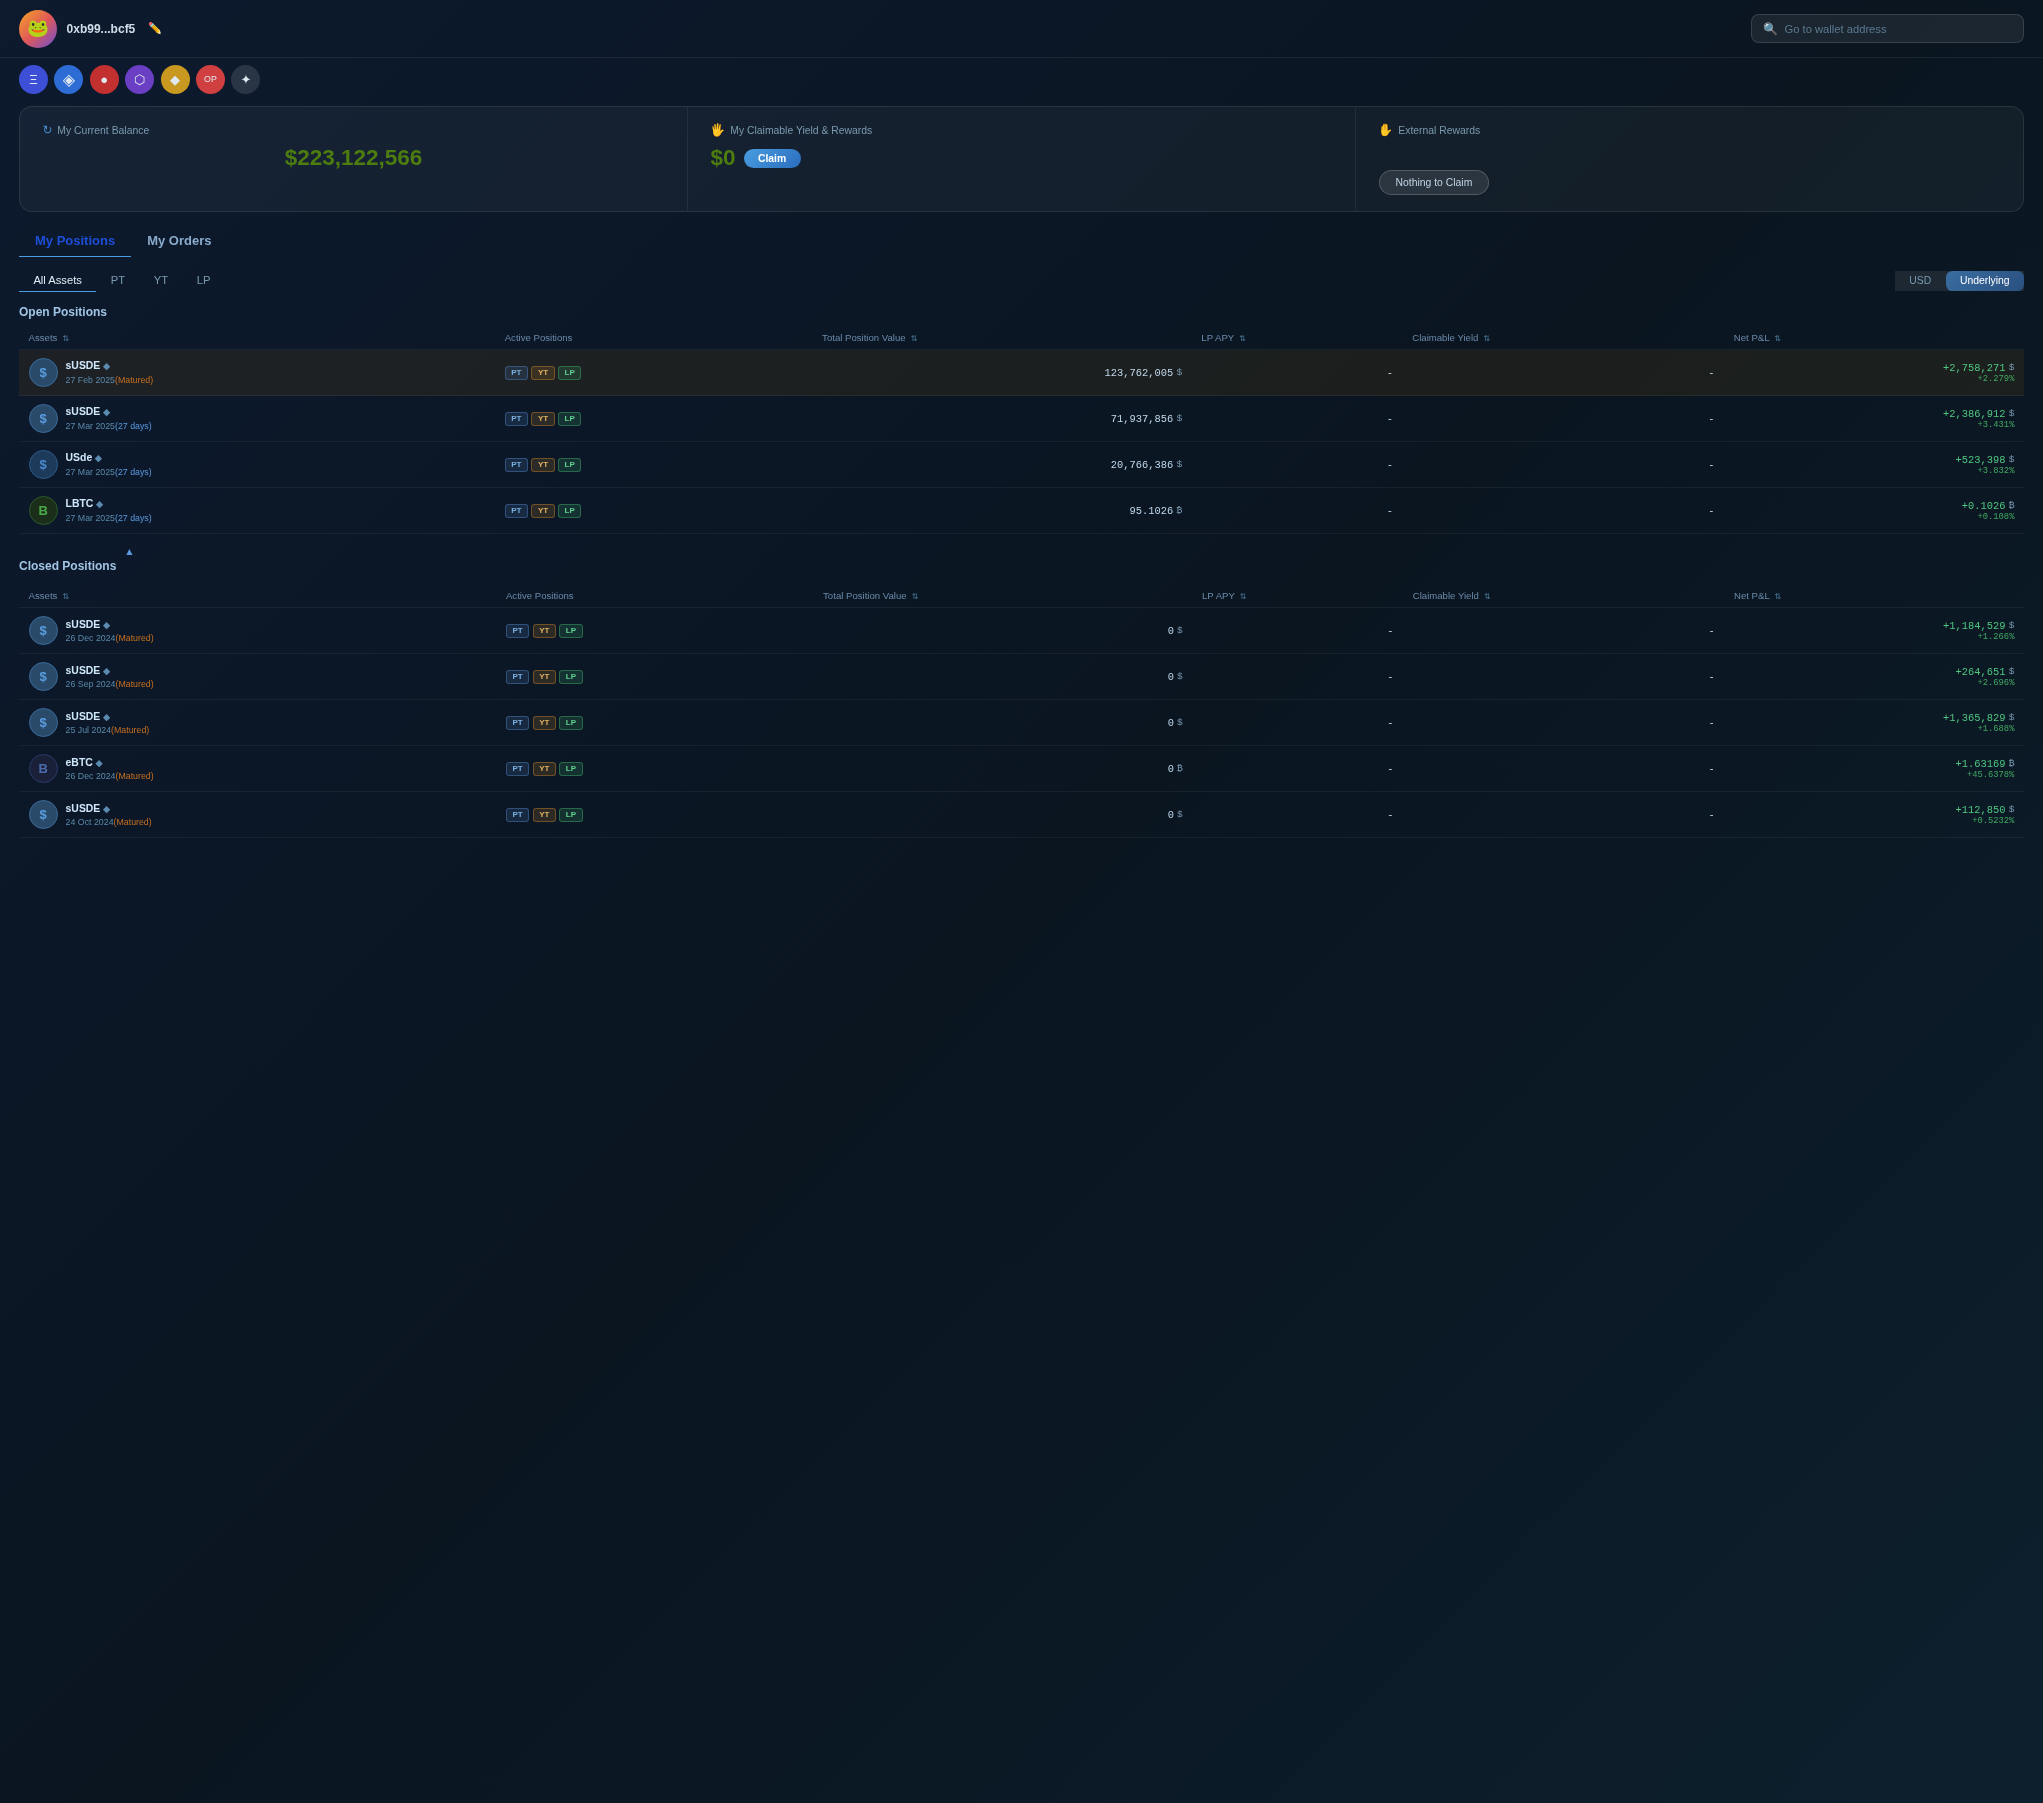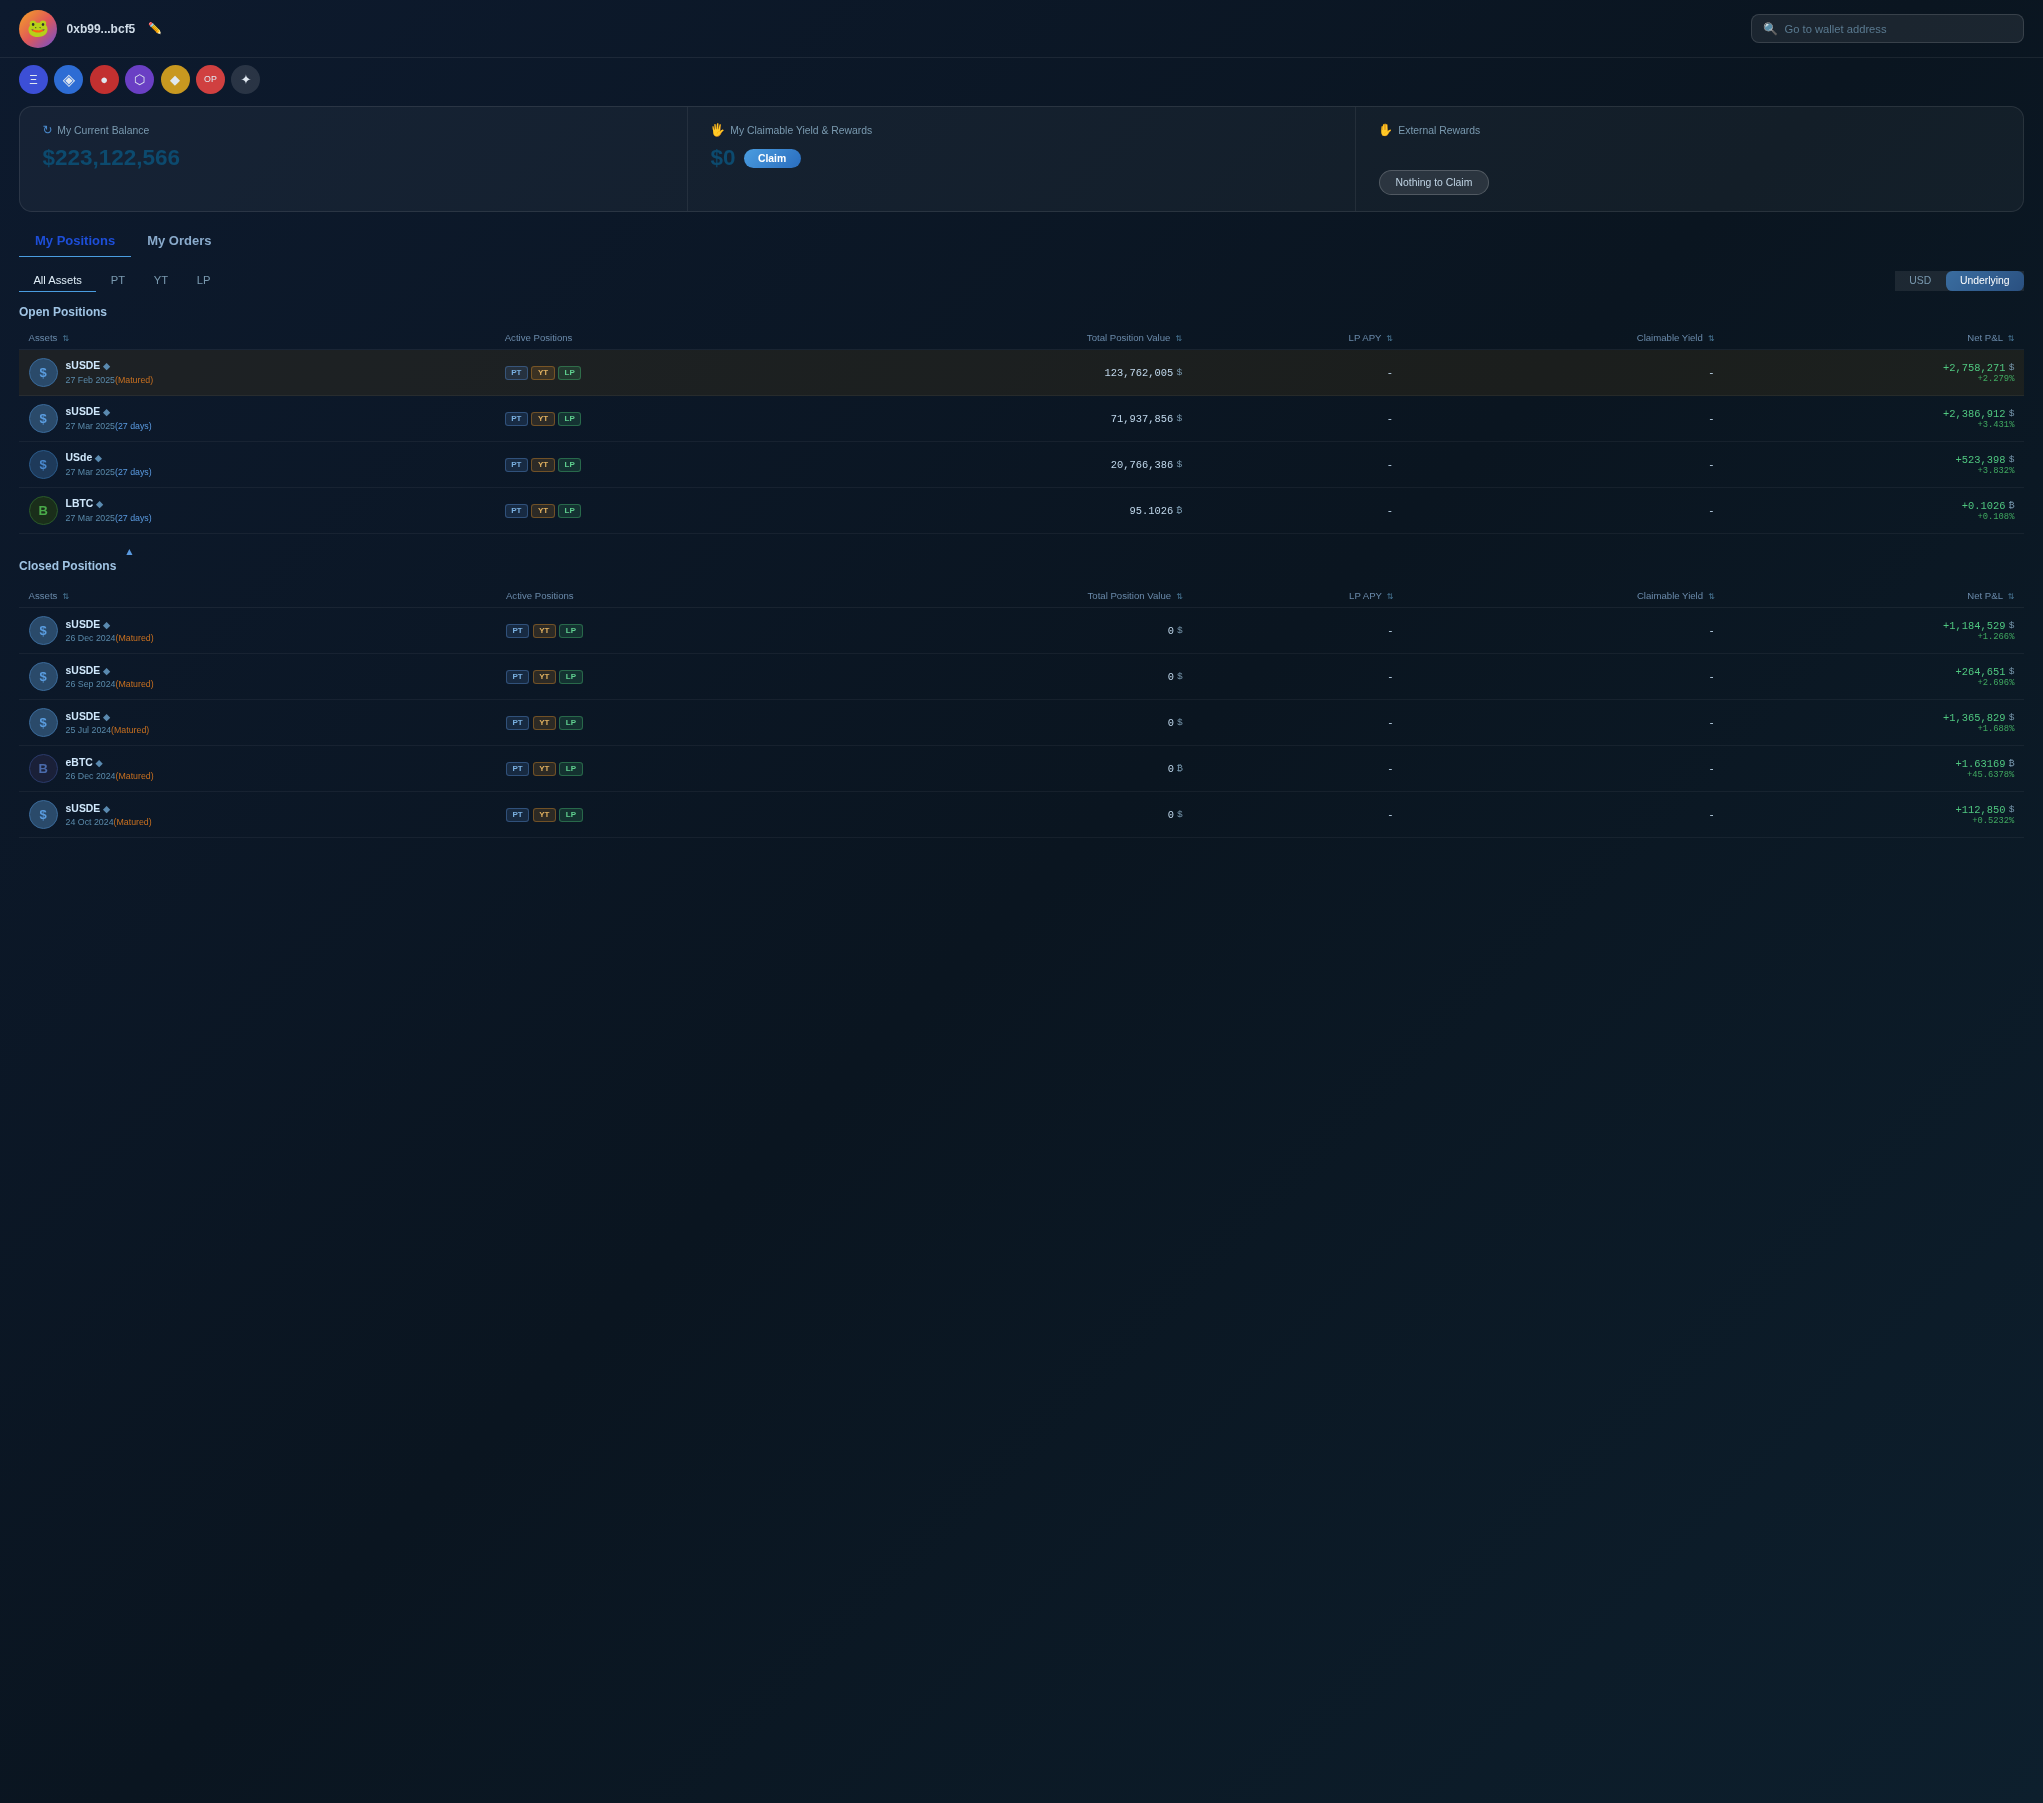--- a/index.html
+++ b/index.html
@@ -110,21 +110,22 @@
       align-items: center;
       gap: 4.8px;
       color: #7a9ab0;
       font-size: 10.4px;
       margin-bottom: 8px;
     }
     .stat-label-icon { font-size: 12px; color: #4a8acc; }
     .stat-value {
       font-size: 22.5px;
       font-weight: 700;
-      color: #0c4a6e;
+      color: #4d7c0f;
+      text-align: center;
     }
     .claim-row {
       display: flex;
       align-items: center;
       gap: 8px;
     }
     .claim-btn {
       background: linear-gradient(135deg, #4a9de0, #2a6dbe);
       border: none;
       border-radius: 16px;
@@ -223,21 +224,21 @@
       margin-bottom: 6.4px;
     }
     .data-table th {
       text-align: left;
       padding: 6.4px 9.6px;
       color: #6a8aaa;
       font-size: 9.6px;
       font-weight: 500;
       border-bottom: 0.8px solid rgba(255,255,255,0.06);
     }
-    .data-table th.right { text-align: right; }
+    .data-table th.right { }
     .sort-icon { color: #4a7a9a; margin-left: 2.4px; font-size: 8px; }
 
     .data-table tbody tr {
       border-bottom: 0.8px solid rgba(255,255,255,0.05);
       transition: background 0.15s;
     }
     .data-table td {
       padding: 8px 9.6px;
       font-size: 10.4px;
       color: #c0d8ec;

